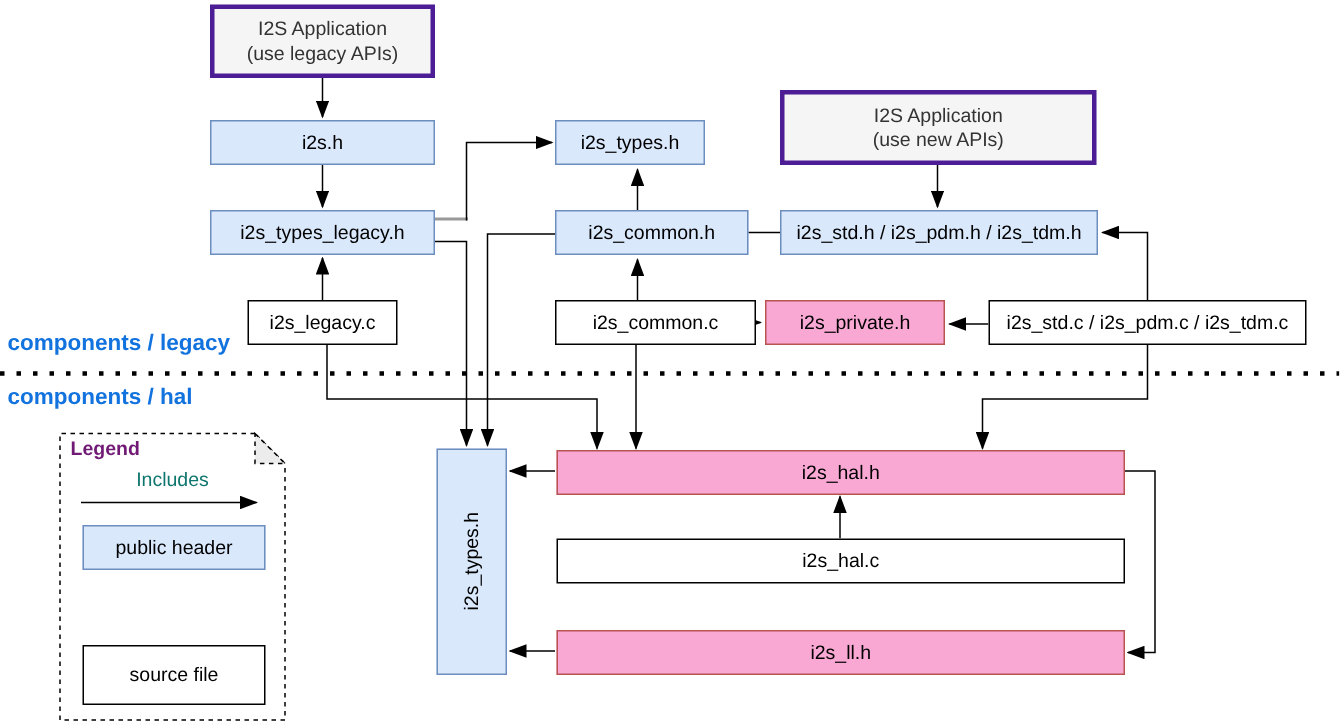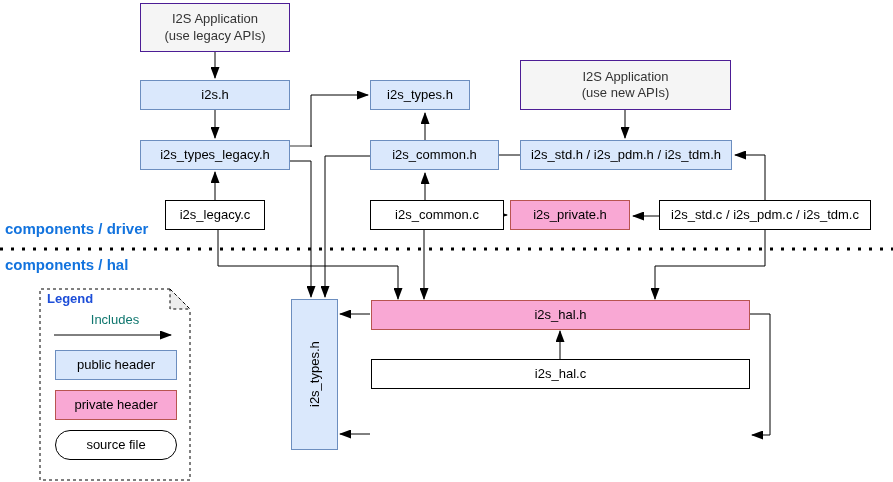--- a/index.html
+++ b/index.html
@@ -21,42 +21,42 @@
     box-sizing: border-box;
     display: flex;
     align-items: center;
     justify-content: center;
     text-align: center;
     font-size: 13px;
     color: #000000;
     line-height: 1.25;
     white-space: nowrap;
   }
-  .node.gray  { background: #f5f5f5; border: 1px solid #4c1d95; color: #333333; }
+  .node.gray  { background: #f5f5f5; border: 3px solid #4c1d95; color: #333333; }
   .node.blue  { background: #dae8fc; border: 1px solid #6c8ebf; }
   .node.pink  { background: #f9a8d4; border: 1px solid #b85450; }
   .node.white { background: #ffffff; border: 1px solid #000000; }
   .vtext span {
     transform: rotate(-90deg);
     white-space: nowrap;
   }
   .section-label {
     position: absolute;
     left: 5px;
     font-size: 15px;
     font-weight: bold;
     color: #1273de;
     white-space: nowrap;
   }
   .legend-title {
     position: absolute;
     left: 47px; top: 291px;
     font-size: 13px;
     font-weight: bold;
-    color: #1d4ed8;
+    color: #701a75;
   }
   .legend-includes {
     position: absolute;
     left: 40px; top: 312px;
     width: 150px;
     text-align: center;
     font-size: 13px;
     color: #0f766e;
   }
 </style>
@@ -97,21 +97,21 @@
     <line x1="370" y1="314" x2="340" y2="314" stroke="#000" fill="none" marker-end="url(#arrow)"></line>
     <line x1="370" y1="434" x2="340" y2="434" stroke="#000" fill="none" marker-end="url(#arrow)"></line>
     <polyline points="750,314 770,314 770,435 752,435" stroke="#000" fill="none" marker-end="url(#arrow)"></polyline>
 
     <path d="M170,289 L40,289 L40,480 L190,480 L190,309 L170,289" fill="none" stroke="#000000" stroke-dasharray="3 3"></path>
     <path d="M170,289 L190,309 L170,309 Z" fill="#ececec" stroke="#000000" stroke-dasharray="3 3"></path>
 
     <line x1="54" y1="335" x2="171" y2="335" stroke="#000" fill="none" marker-end="url(#arrow)"></line>
   </svg>
 
-  <div class="section-label" style="top:220px;">components / driver</div>
+  <div class="section-label" style="top:220px;">components / legacy</div>
   <div class="section-label" style="top:256px;">components / hal</div>
 
   <div class="node gray" style="left:140px; top:3px; width:150px; height:49px; flex-direction:column;">
     <div>I2S Application</div>
     <div>(use legacy APIs)</div>
   </div>
 
   <div class="node blue" style="left:140px; top:80px; width:150px; height:30px;">i2s.h</div>
 
   <div class="node blue" style="left:140px; top:140px; width:150px; height:30px;">i2s_types_legacy.h</div>
@@ -136,23 +136,23 @@
   <div class="node white" style="left:659px; top:200px; width:212px; height:30px;">i2s_std.c / i2s_pdm.c / i2s_tdm.c</div>
 
   <div class="node blue vtext" style="left:291px; top:299px; width:47px; height:151px;">
     <span>i2s_types.h</span>
   </div>
 
   <div class="node pink" style="left:371px; top:300px; width:379px; height:30px;">i2s_hal.h</div>
 
   <div class="node white" style="left:371px; top:359px; width:379px; height:30px;">i2s_hal.c</div>
 
+  <div class="node pink" style="left:371px; top:420px; width:379px; height:30px;">i2s_ll.h</div>
 
   <div class="legend-title">Legend</div>
   <div class="legend-includes">Includes</div>
 
   <div class="node blue" style="left:55px; top:350px; width:122px; height:30px;">public header</div>
 
-  <div class="node pink" style="left:55px; top:390px; width:122px; height:30px;">private header</div>
 
-  <div class="node white" style="left:55px; top:430px; width:122px; height:30px;border-radius:15px;">source file</div>
+  <div class="node white" style="left:55px; top:430px; width:122px; height:40px;">source file</div>
 
 </div>
 
 </body></html>

